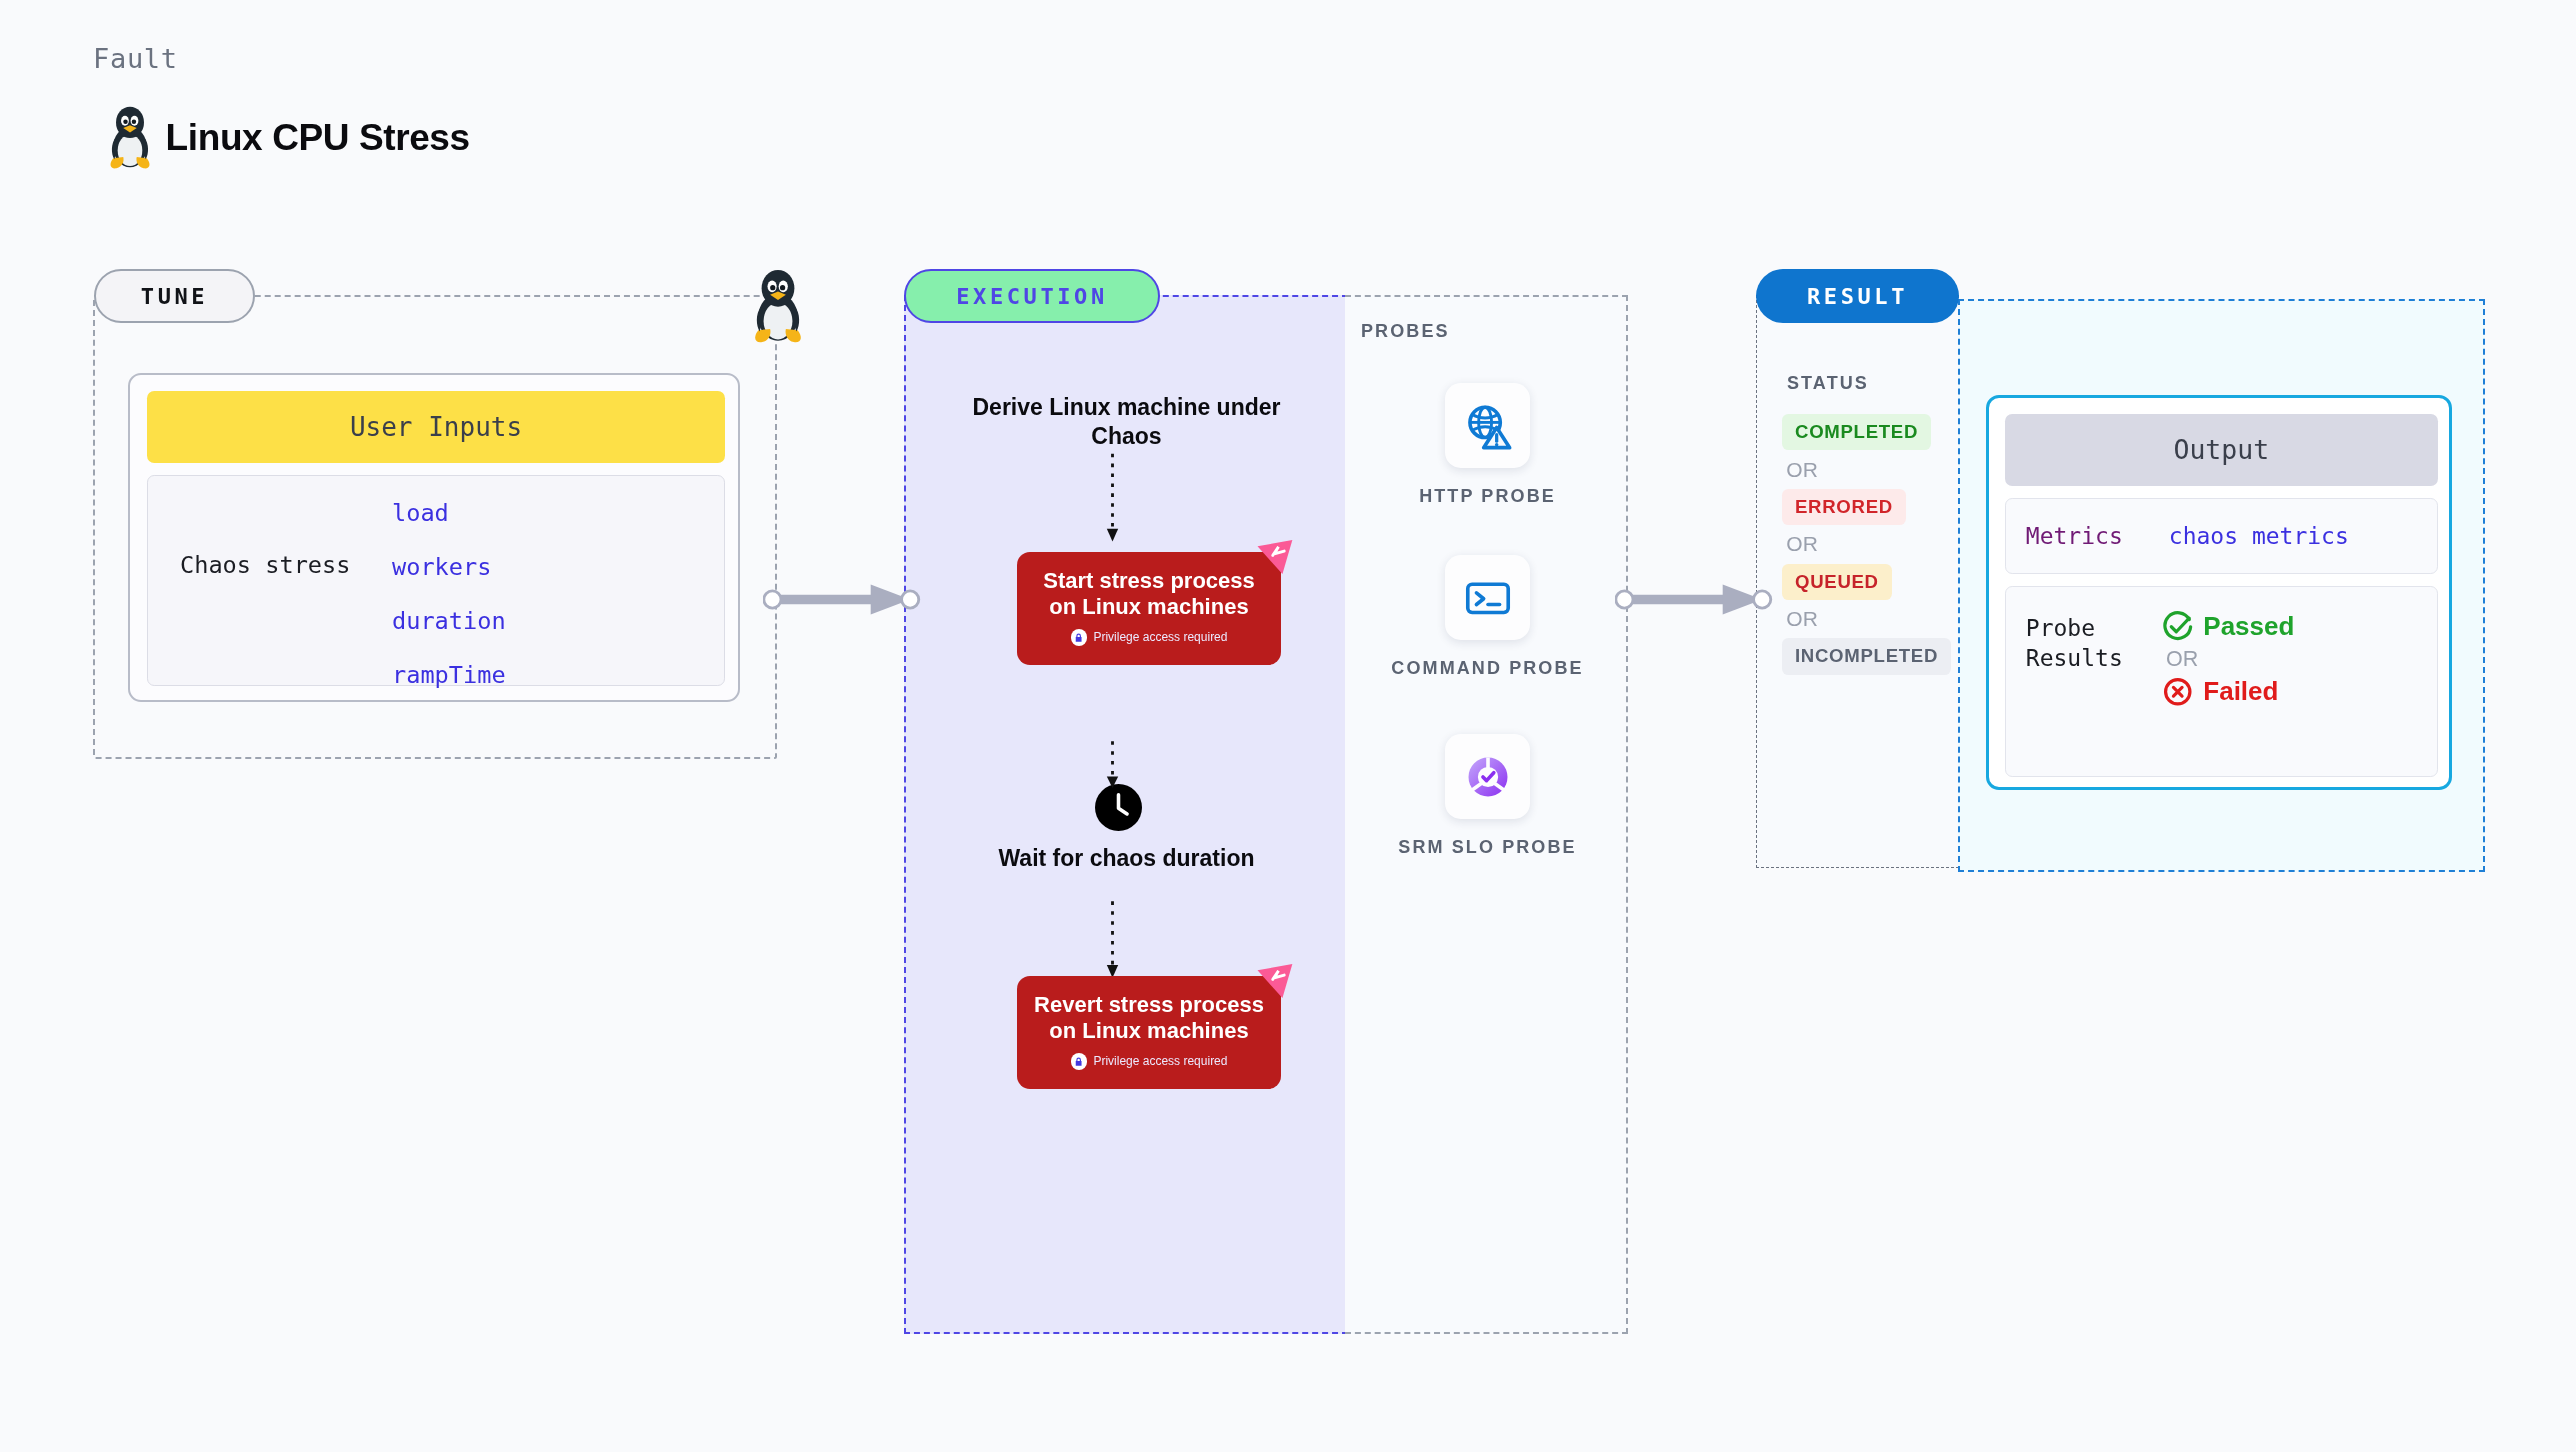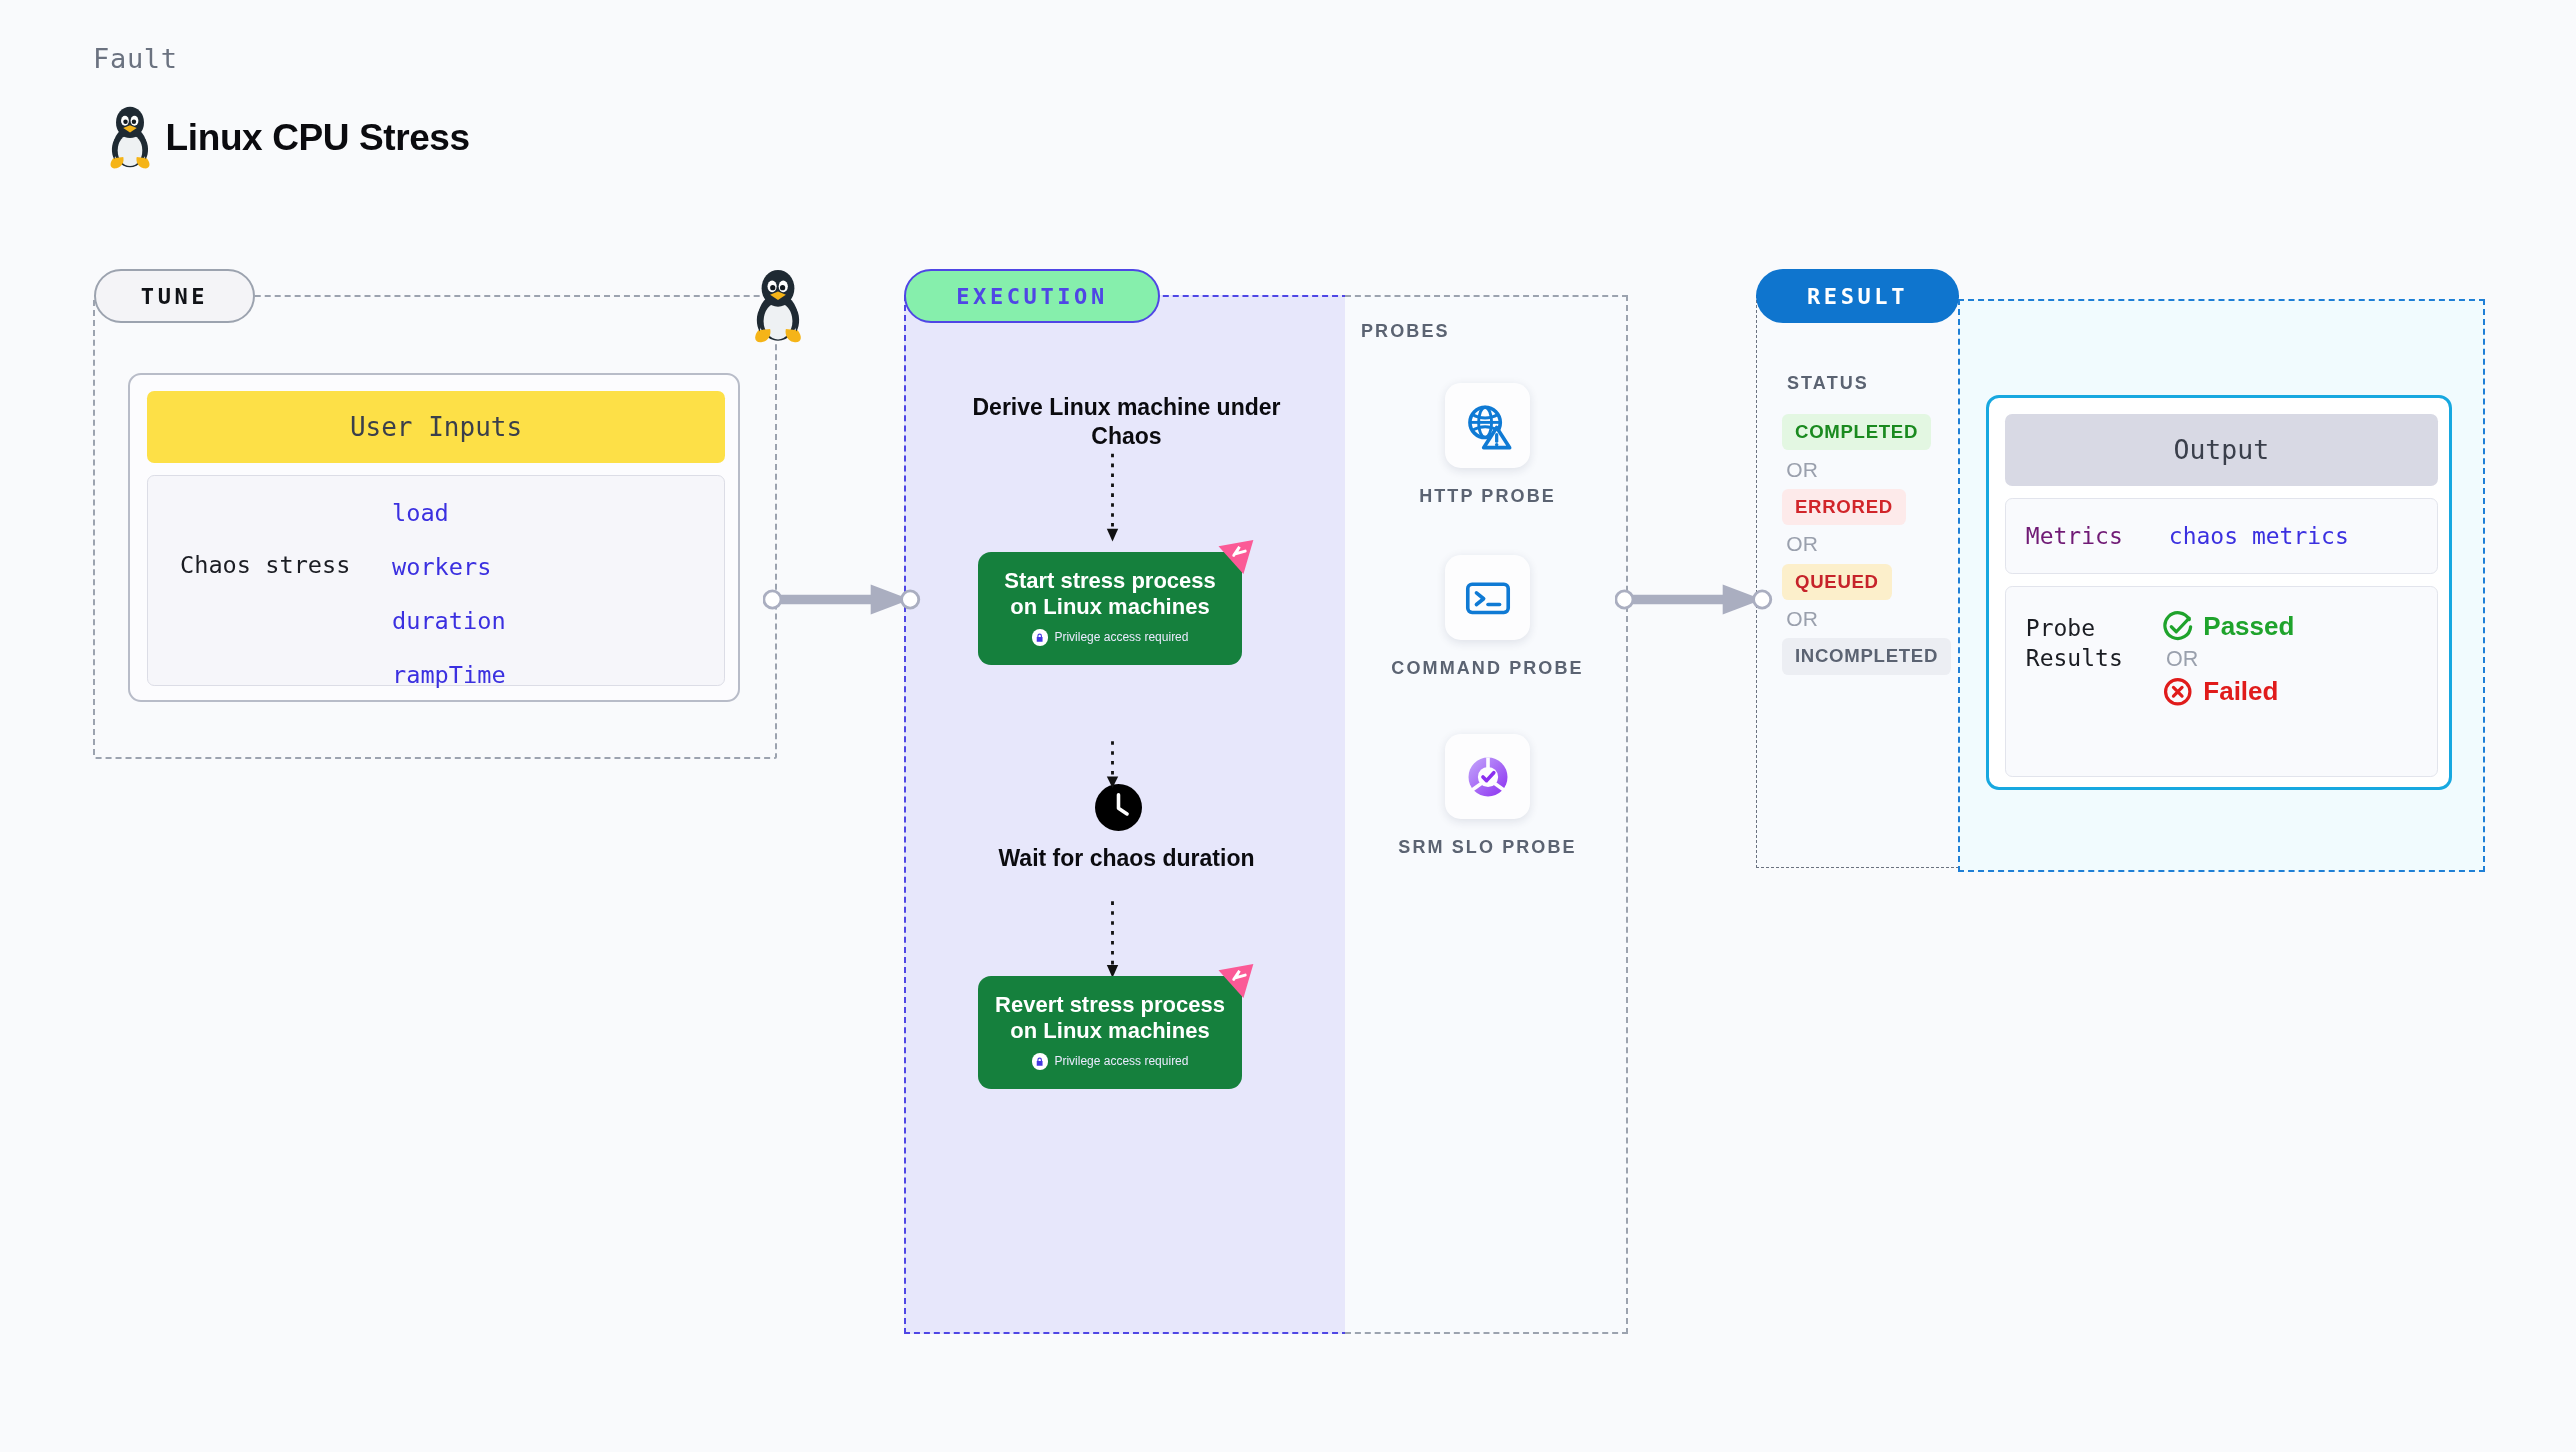--- a/index.html
+++ b/index.html
@@ -106,23 +106,23 @@
   #wait-text  { left: 940px; top: 844px; }
 
   .dotted-arrow { position: absolute; z-index: 3; }
   #arrow-1 { left: 1104px; top: 453px; }
   #arrow-2 { left: 1104px; top: 741px; }
   #arrow-3 { left: 1104px; top: 901px; }
 
   #clock-icon { position: absolute; left: 1095px; top: 784px; width: 47px; height: 47px; }
 
   .exec-card {
-    position: absolute; width: 264px; background: #15803d;
+    position: absolute; width: 264px; background: #b91c1c;
     border-radius: 13px; padding: 15.8px 14.3px 14.3px;
-    display: flex; flex-direction: column; align-items: center; z-index: 4;
+    display: flex; flex-direction: column; align-items: center; z-index: 4; margin-left: 39px;
   }
   #start-card  { left: 978px; top: 552px; height: 113px; }
   #revert-card { left: 978px; top: 976px; height: 113px; }
   .exec-card-title {
     font-size: 22px; font-weight: 700; color: #ffffff;
     text-align: center; line-height: 1.2;
   }
   .exec-card-note {
     display: flex; align-items: center; gap: 6.4px; margin-top: 8.6px;
     font-size: 12px; color: #eceaff;

